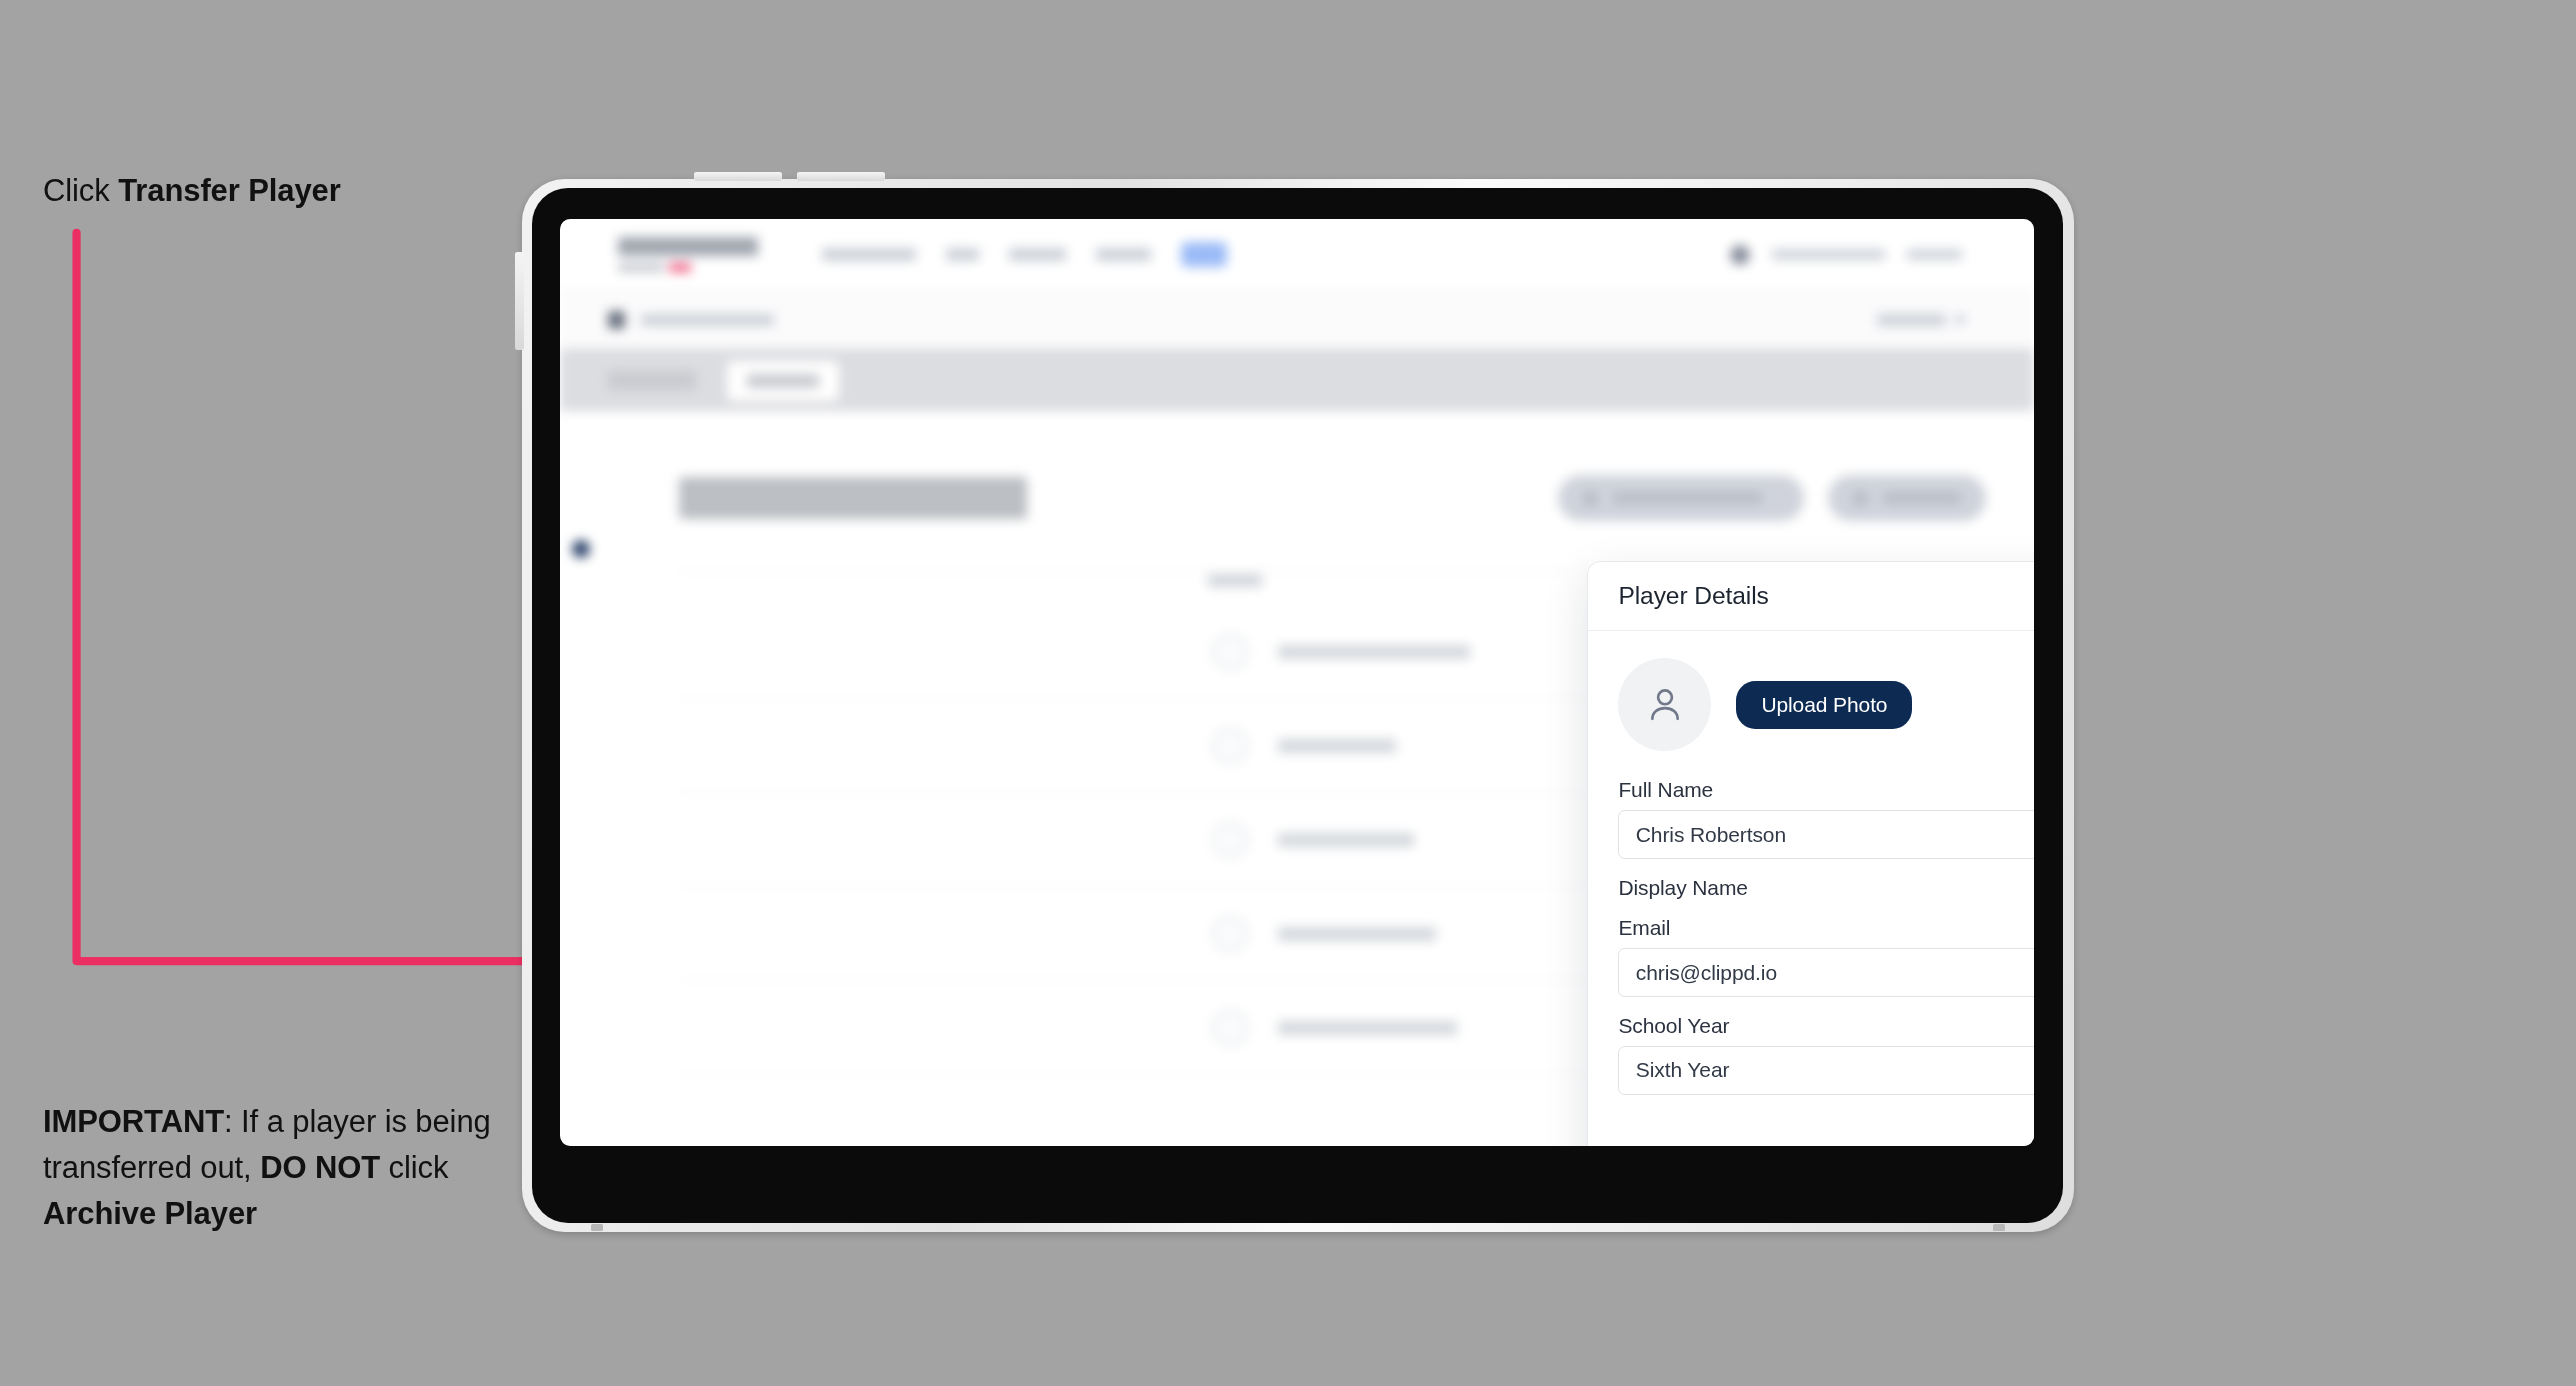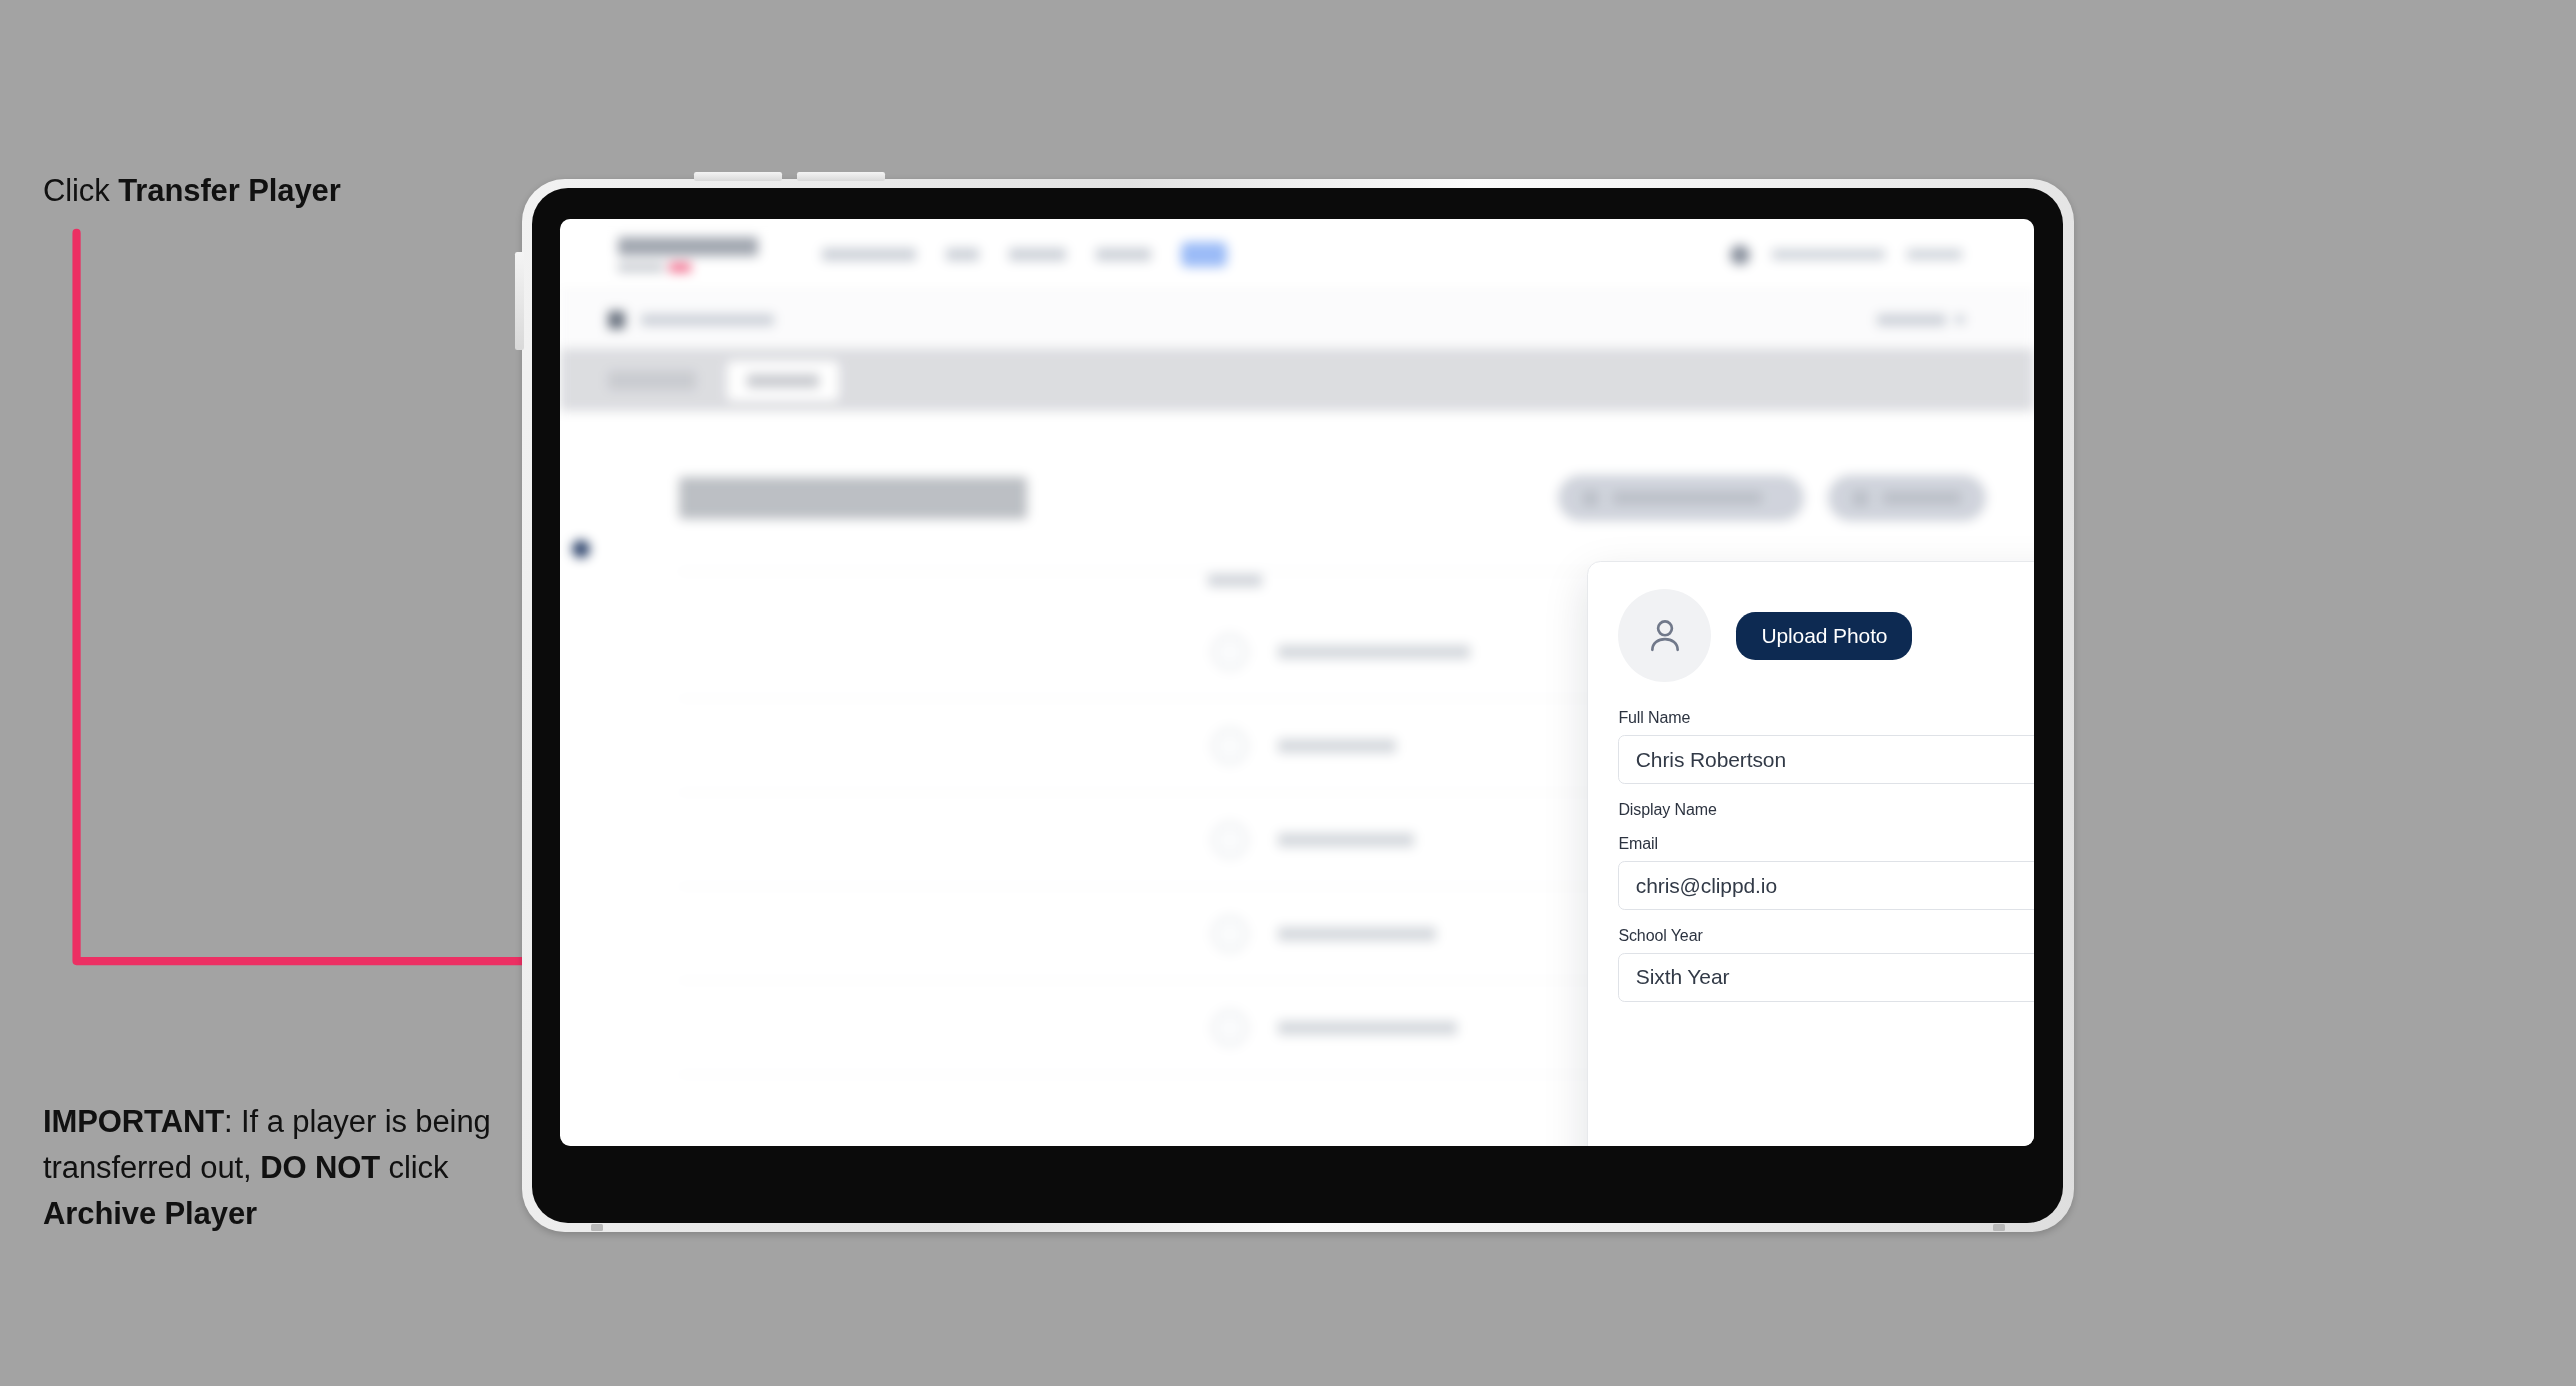--- a/index.html
+++ b/index.html
@@ -164,21 +164,21 @@
     width:93px; height:93px; border-radius:50%; background:#f1f2f4;
     display:flex; align-items:center; justify-content:center; color:#71798a;
   }
   .upload-btn {
     background:#0d2a52; color:#ffffff; border:none; border-radius:19.4px;
     padding:12px 25px; font-size:21px; font-family:"Liberation Sans", sans-serif;
     cursor:pointer; letter-spacing:-0.1px;
   }
 
   .field { margin-bottom: 16.4px; }
-  .field-label { font-size:16px; color:#2c3340; margin-bottom:8.2px; display:block; letter-spacing:-0.1px; }
+  .field-label { font-size:21px; color:#2c3340; margin-bottom:8.2px; display:block; letter-spacing:-0.1px; }
   .field-input {
     width:100%; height:49px; border:0.7px solid #dfe2e7; border-radius:6.7px;
     background:#ffffff; font-size:21px; color:#323a47; padding:0 16.4px;
     font-family:"Liberation Sans", sans-serif; letter-spacing:-0.1px;
   }
   .select-wrap { position:relative; }
 </style>
 </head>
 <body>
 
@@ -302,20 +302,24 @@
             <div class="foot-btn">
               <div class="bt"></div>
             </div>
           </div>
 
           <div class="side-dot"></div>
         </div>
 
         <div class="modal">
 
+          <div class="modal-header">
+            <div class="modal-title">Player Details</div>
+
+          </div>
 
           <div class="modal-body">
 
             <div class="photo-row">
               <div class="avatar-big">
                 <svg width="46" height="46" viewBox="0 0 24 24" fill="none" stroke="currentColor" stroke-width="1.4" stroke-linecap="round" stroke-linejoin="round">
                   <circle cx="12" cy="8" r="3.6"></circle>
                   <path d="M5.4 19.2c0-3.4 2.9-5.6 6.6-5.6s6.6 2.2 6.6 5.6"></path>
                 </svg>
               </div>

